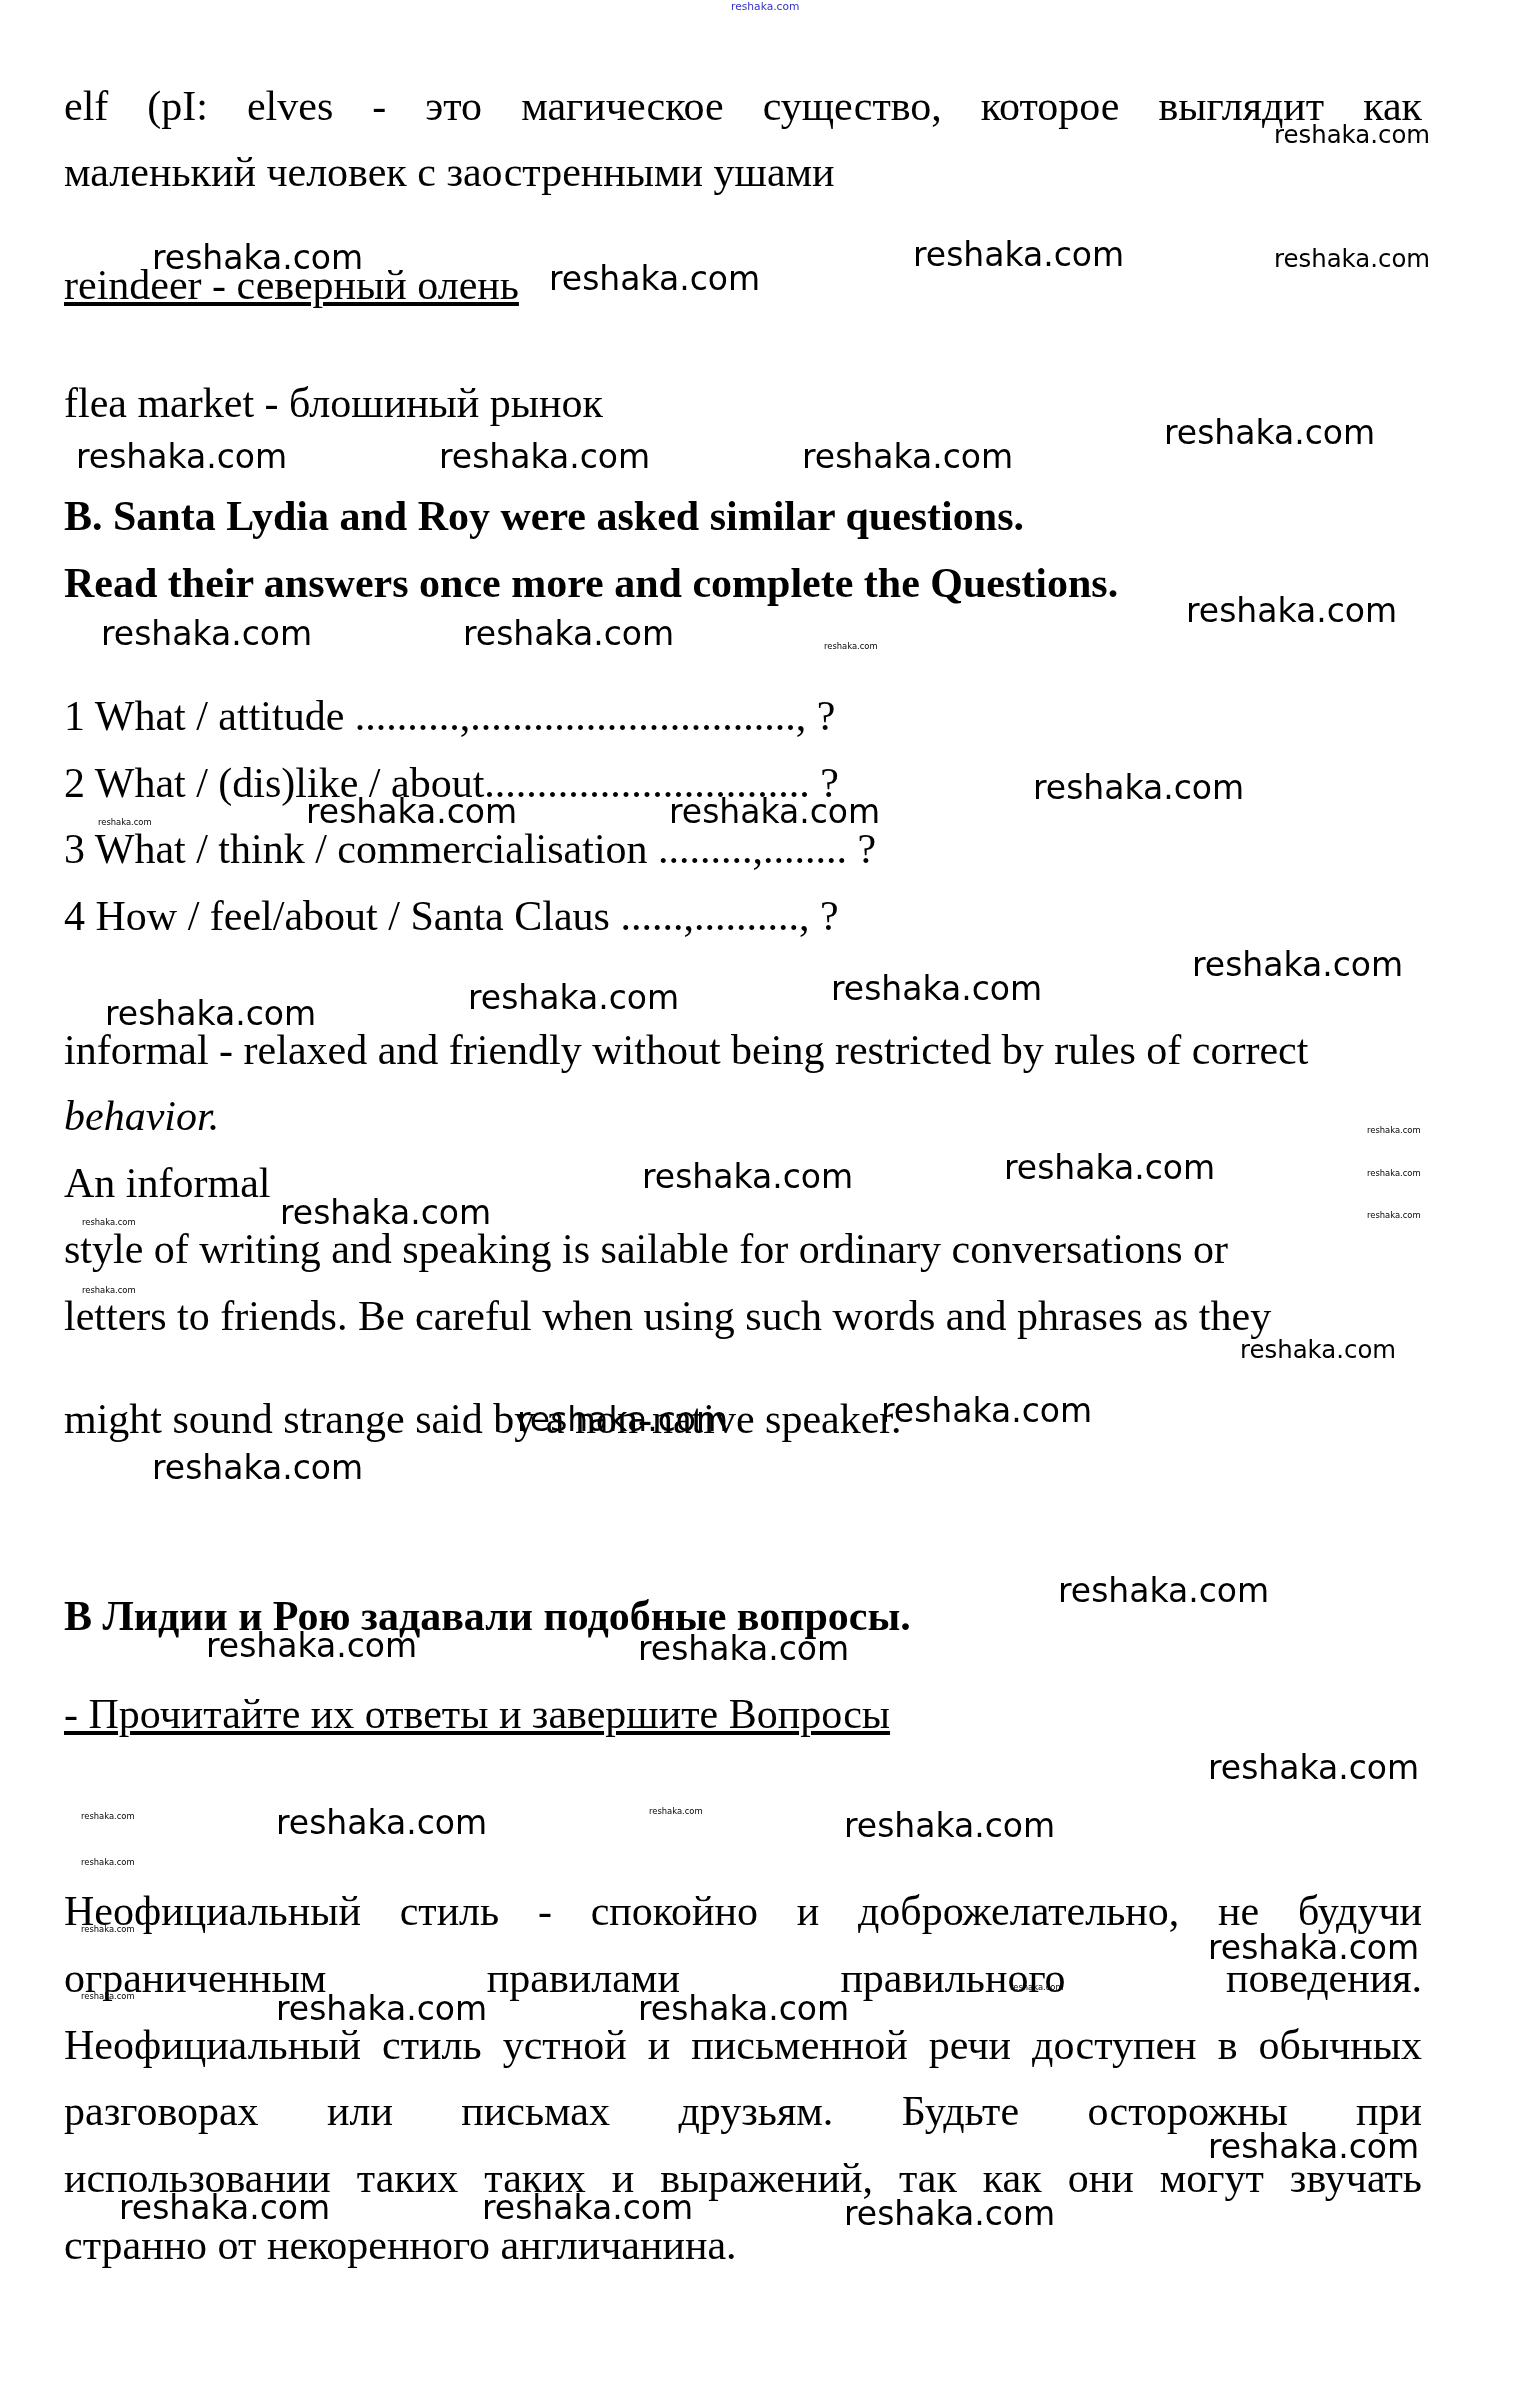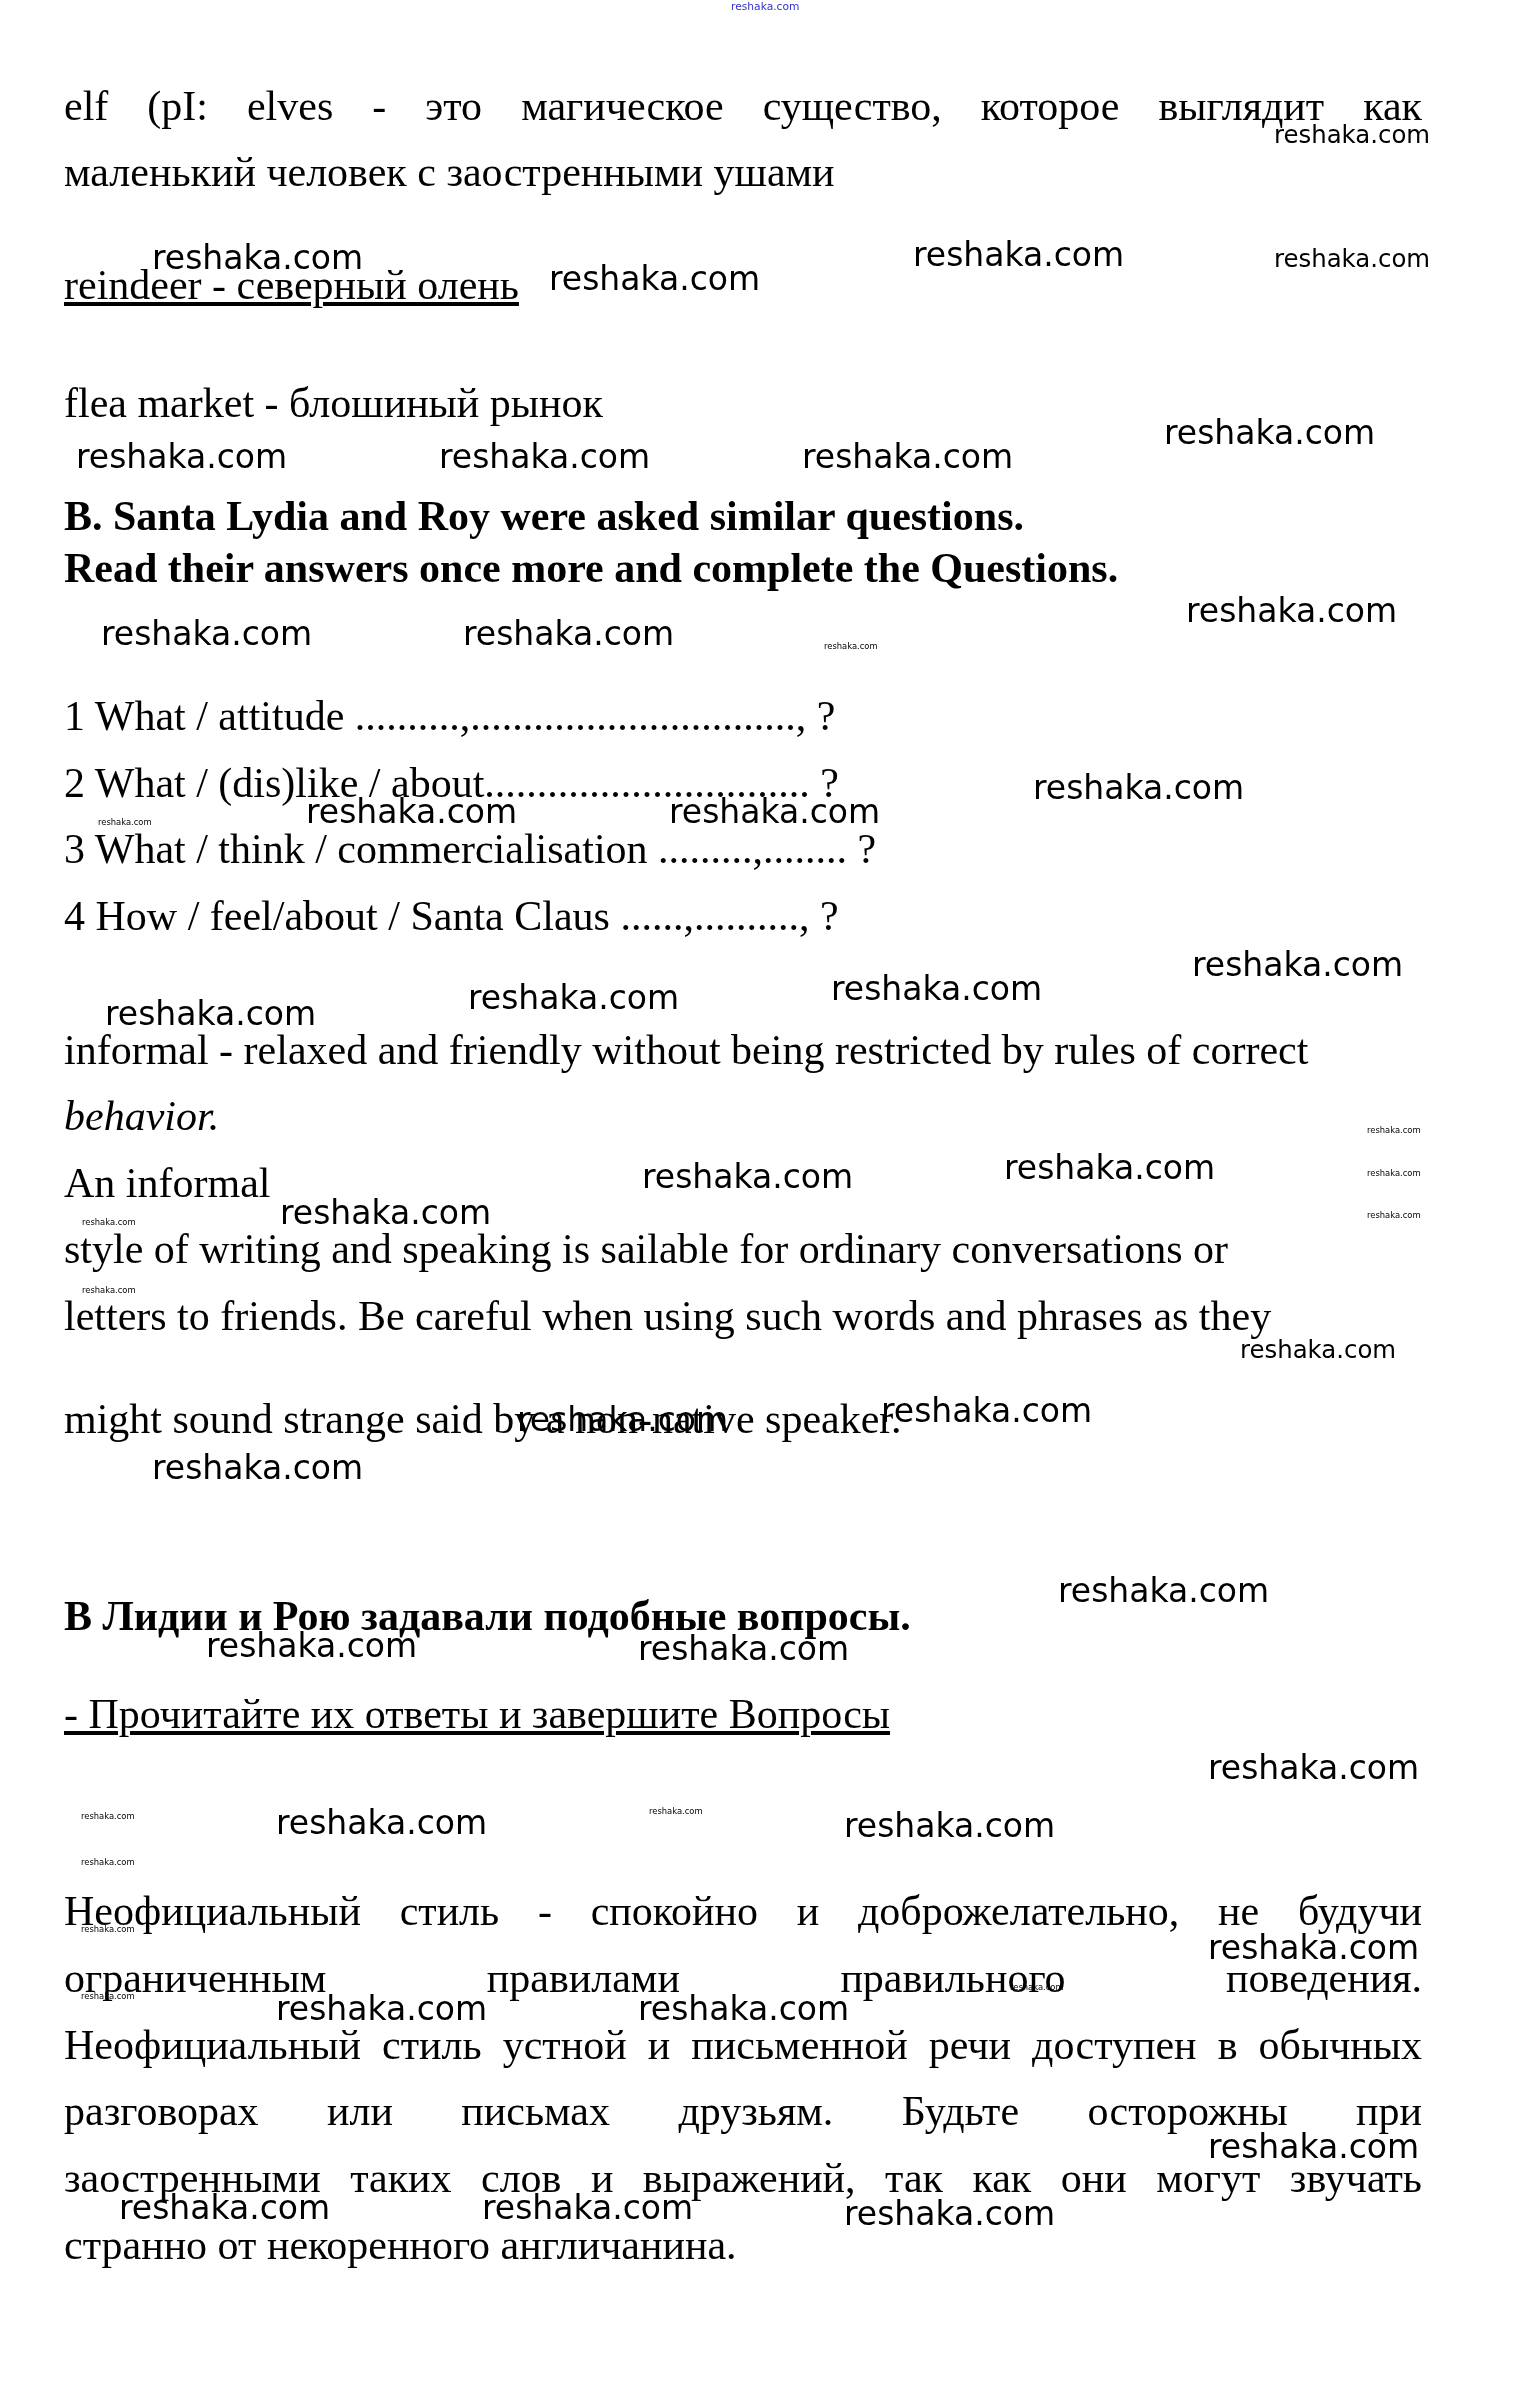--- a/index.html
+++ b/index.html
@@ -17,40 +17,40 @@
 <body>
 
 <div class="wm wm-top" style="left:731px;top:2.3px;">reshaka.com</div>
 
 <div class="line just" style="top:85px;">elf (pI: elves - это магическое существо, которое выглядит как</div>
 <div class="line" style="top:151px;">маленький человек с заостренными ушами</div>
 <div class="line" style="top:264px;text-decoration:underline;">reindeer - северный олень</div>
 <div class="line" style="top:382px;">flea market - блошиный рынок</div>
 
 <div class="line bold" style="top:495px;">B. Santa Lydia and Roy were asked similar questions.</div>
-<div class="line bold" style="top:547px;">Read their answers once more and complete the Questions.</div>
+<div class="line bold" style="top:562px;">Read their answers once more and complete the Questions.</div>
 <div class="line" style="top:695px;">1 What / attitude ..........,..............................., ?</div>
 <div class="line" style="top:762px;">2 What / (dis)like / about............................... ?</div>
 <div class="line" style="top:828px;">3 What / think / commercialisation .........,........ ?</div>
 <div class="line" style="top:895px;">4 How / feel/about / Santa Claus ......,.........., ?</div>
 
 <div class="line" style="top:1029px;">informal - relaxed and friendly without being restricted by rules of correct</div>
 <div class="line" style="top:1095px;font-style:italic;">behavior.</div>
 <div class="line" style="top:1162px;">An informal</div>
 <div class="line" style="top:1228px;">style of writing and speaking is sailable for ordinary conversations or</div>
 <div class="line" style="top:1295px;">letters to friends. Be careful when using such words and phrases as they</div>
 <div class="line" style="top:1362px;margin-top:36px;">might sound strange said by a non-native speaker.</div>
 
 <div class="line bold" style="top:1595px;">В Лидии и Рою задавали подобные вопросы.</div>
 <div class="line" style="top:1693px;text-decoration:underline;">- Прочитайте их ответы и завершите Вопросы</div>
 <div class="line just" style="top:1890px;">Неофициальный стиль - спокойно и доброжелательно, не будучи</div>
 <div class="line just" style="top:1957px;">ограниченным правилами правильного поведения.</div>
 <div class="line just" style="top:2024px;">Неофициальный стиль устной и письменной речи доступен в обычных</div>
 <div class="line just" style="top:2090px;">разговорах или письмах друзьям. Будьте осторожны при</div>
-<div class="line just" style="top:2157px;">заостренными таких слов и выражений, так как они могут звучать</div>
+<div class="line just" style="top:2157px;">использовании таких таких и выражений, так как они могут звучать</div>
 <div class="line" style="top:2224px;">странно от некоренного англичанина.</div>
 
 <div class="wm wm-m" style="left:1274px;top:123px;">reshaka.com</div>
 <div class="wm wm-l" style="left:152px;top:241px;">reshaka.com</div>
 <div class="wm wm-l" style="left:913px;top:238px;">reshaka.com</div>
 <div class="wm wm-m" style="left:1274px;top:247px;">reshaka.com</div>
 <div class="wm wm-l" style="left:549px;top:262px;">reshaka.com</div>
 <div class="wm wm-l" style="left:1164px;top:416px;">reshaka.com</div>
 <div class="wm wm-l" style="left:76px;top:440px;">reshaka.com</div>
 <div class="wm wm-l" style="left:439px;top:440px;">reshaka.com</div>

